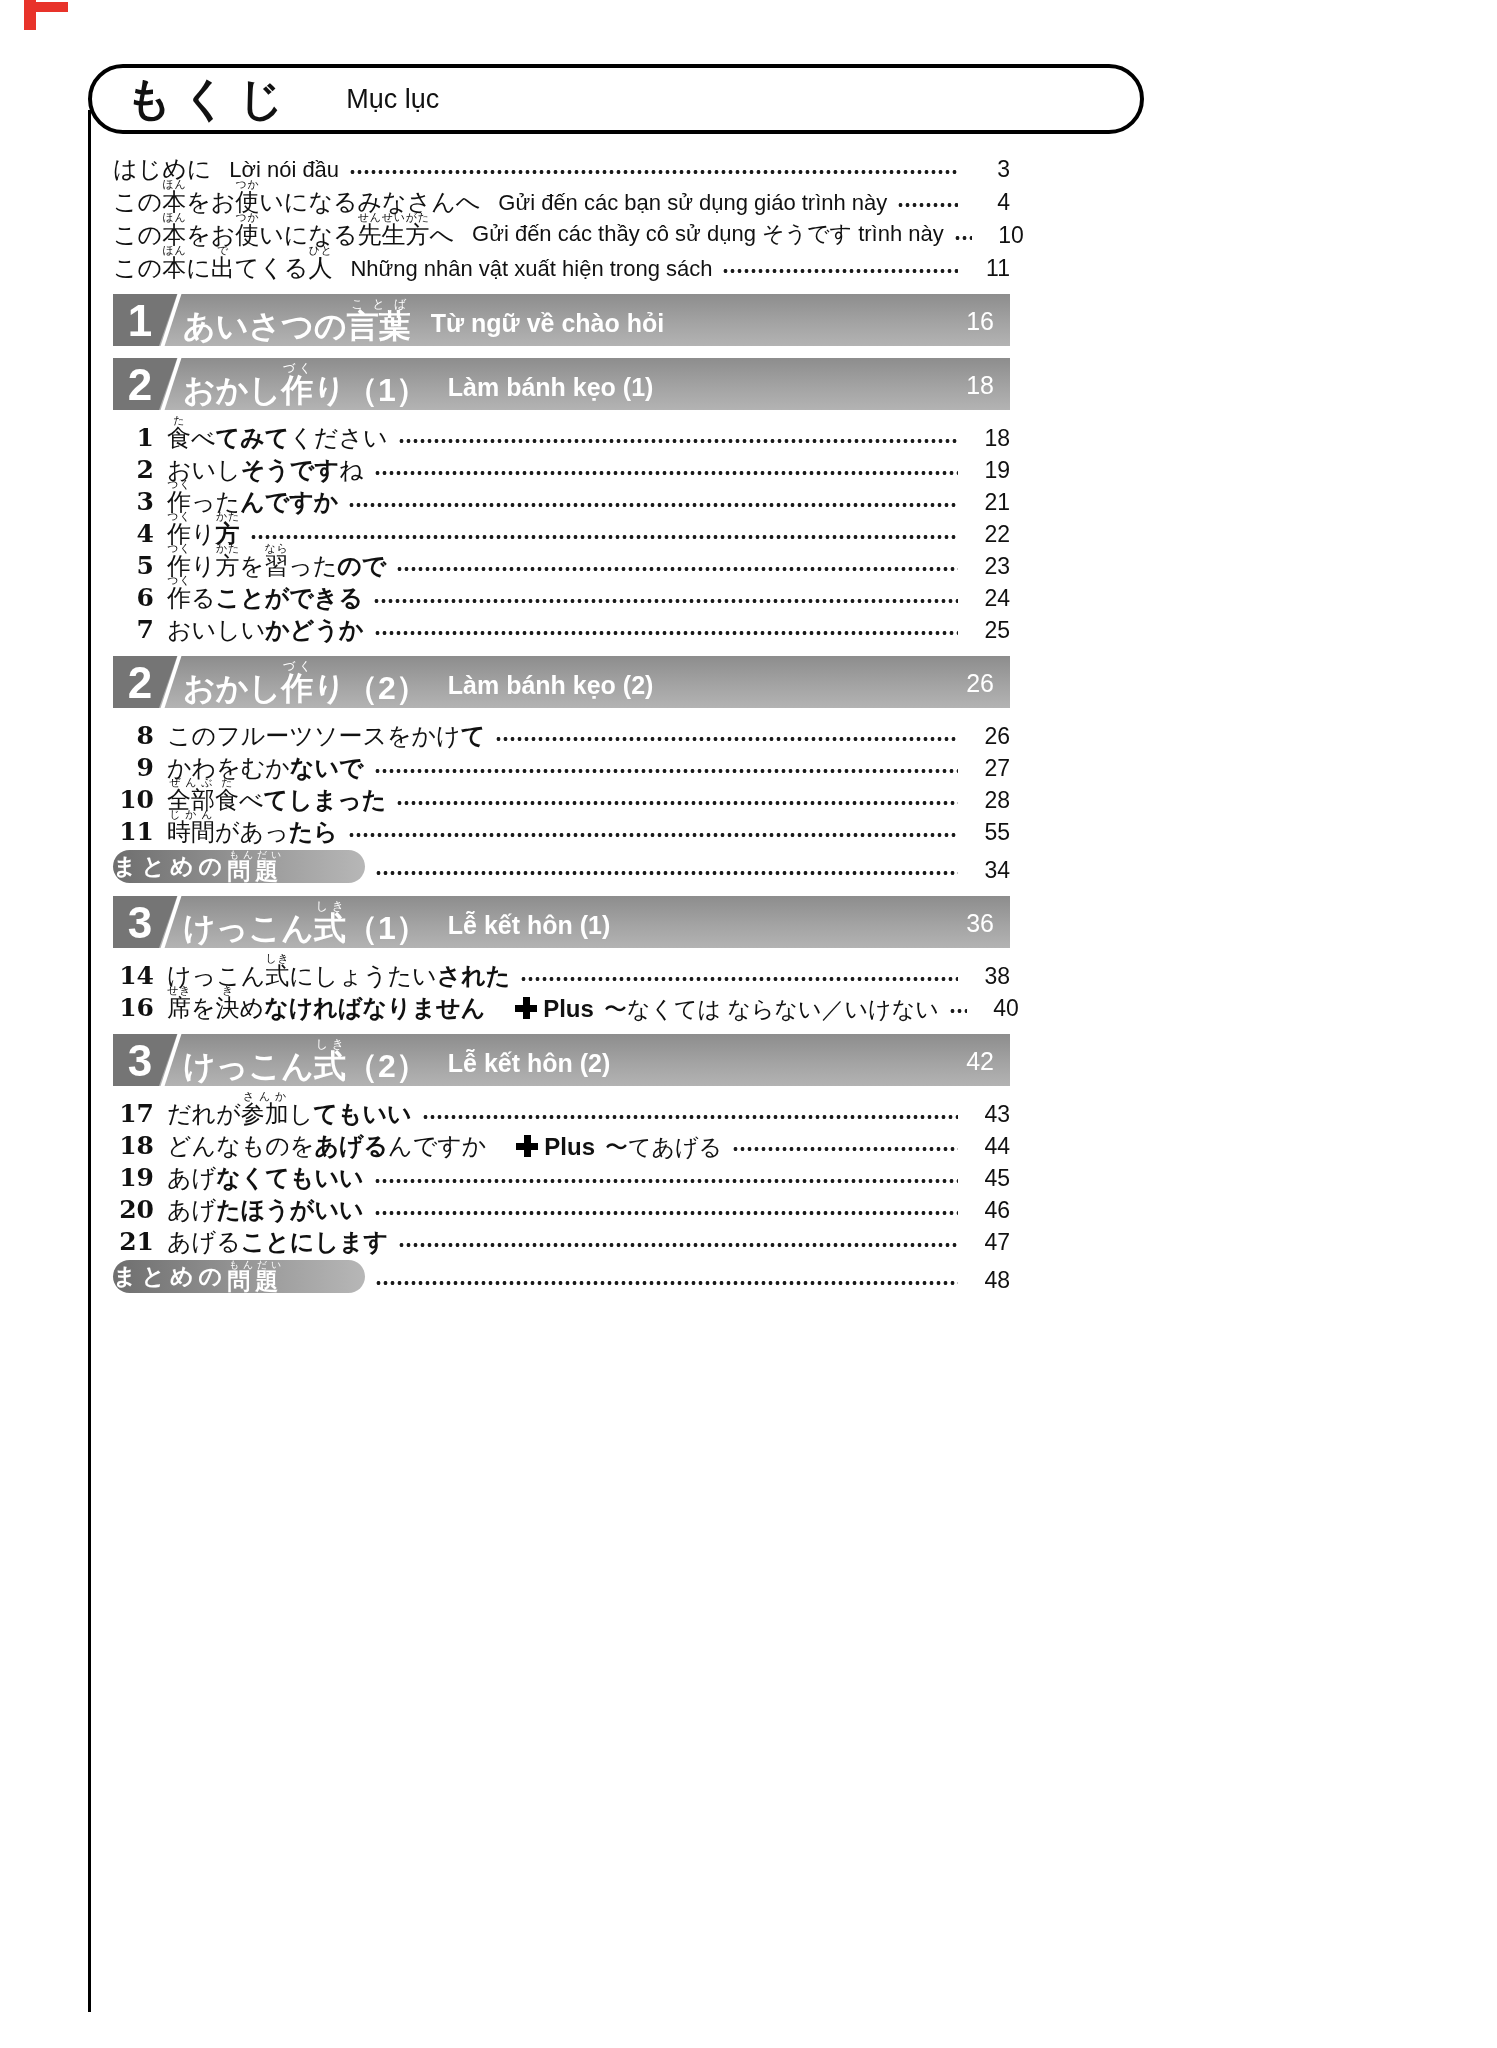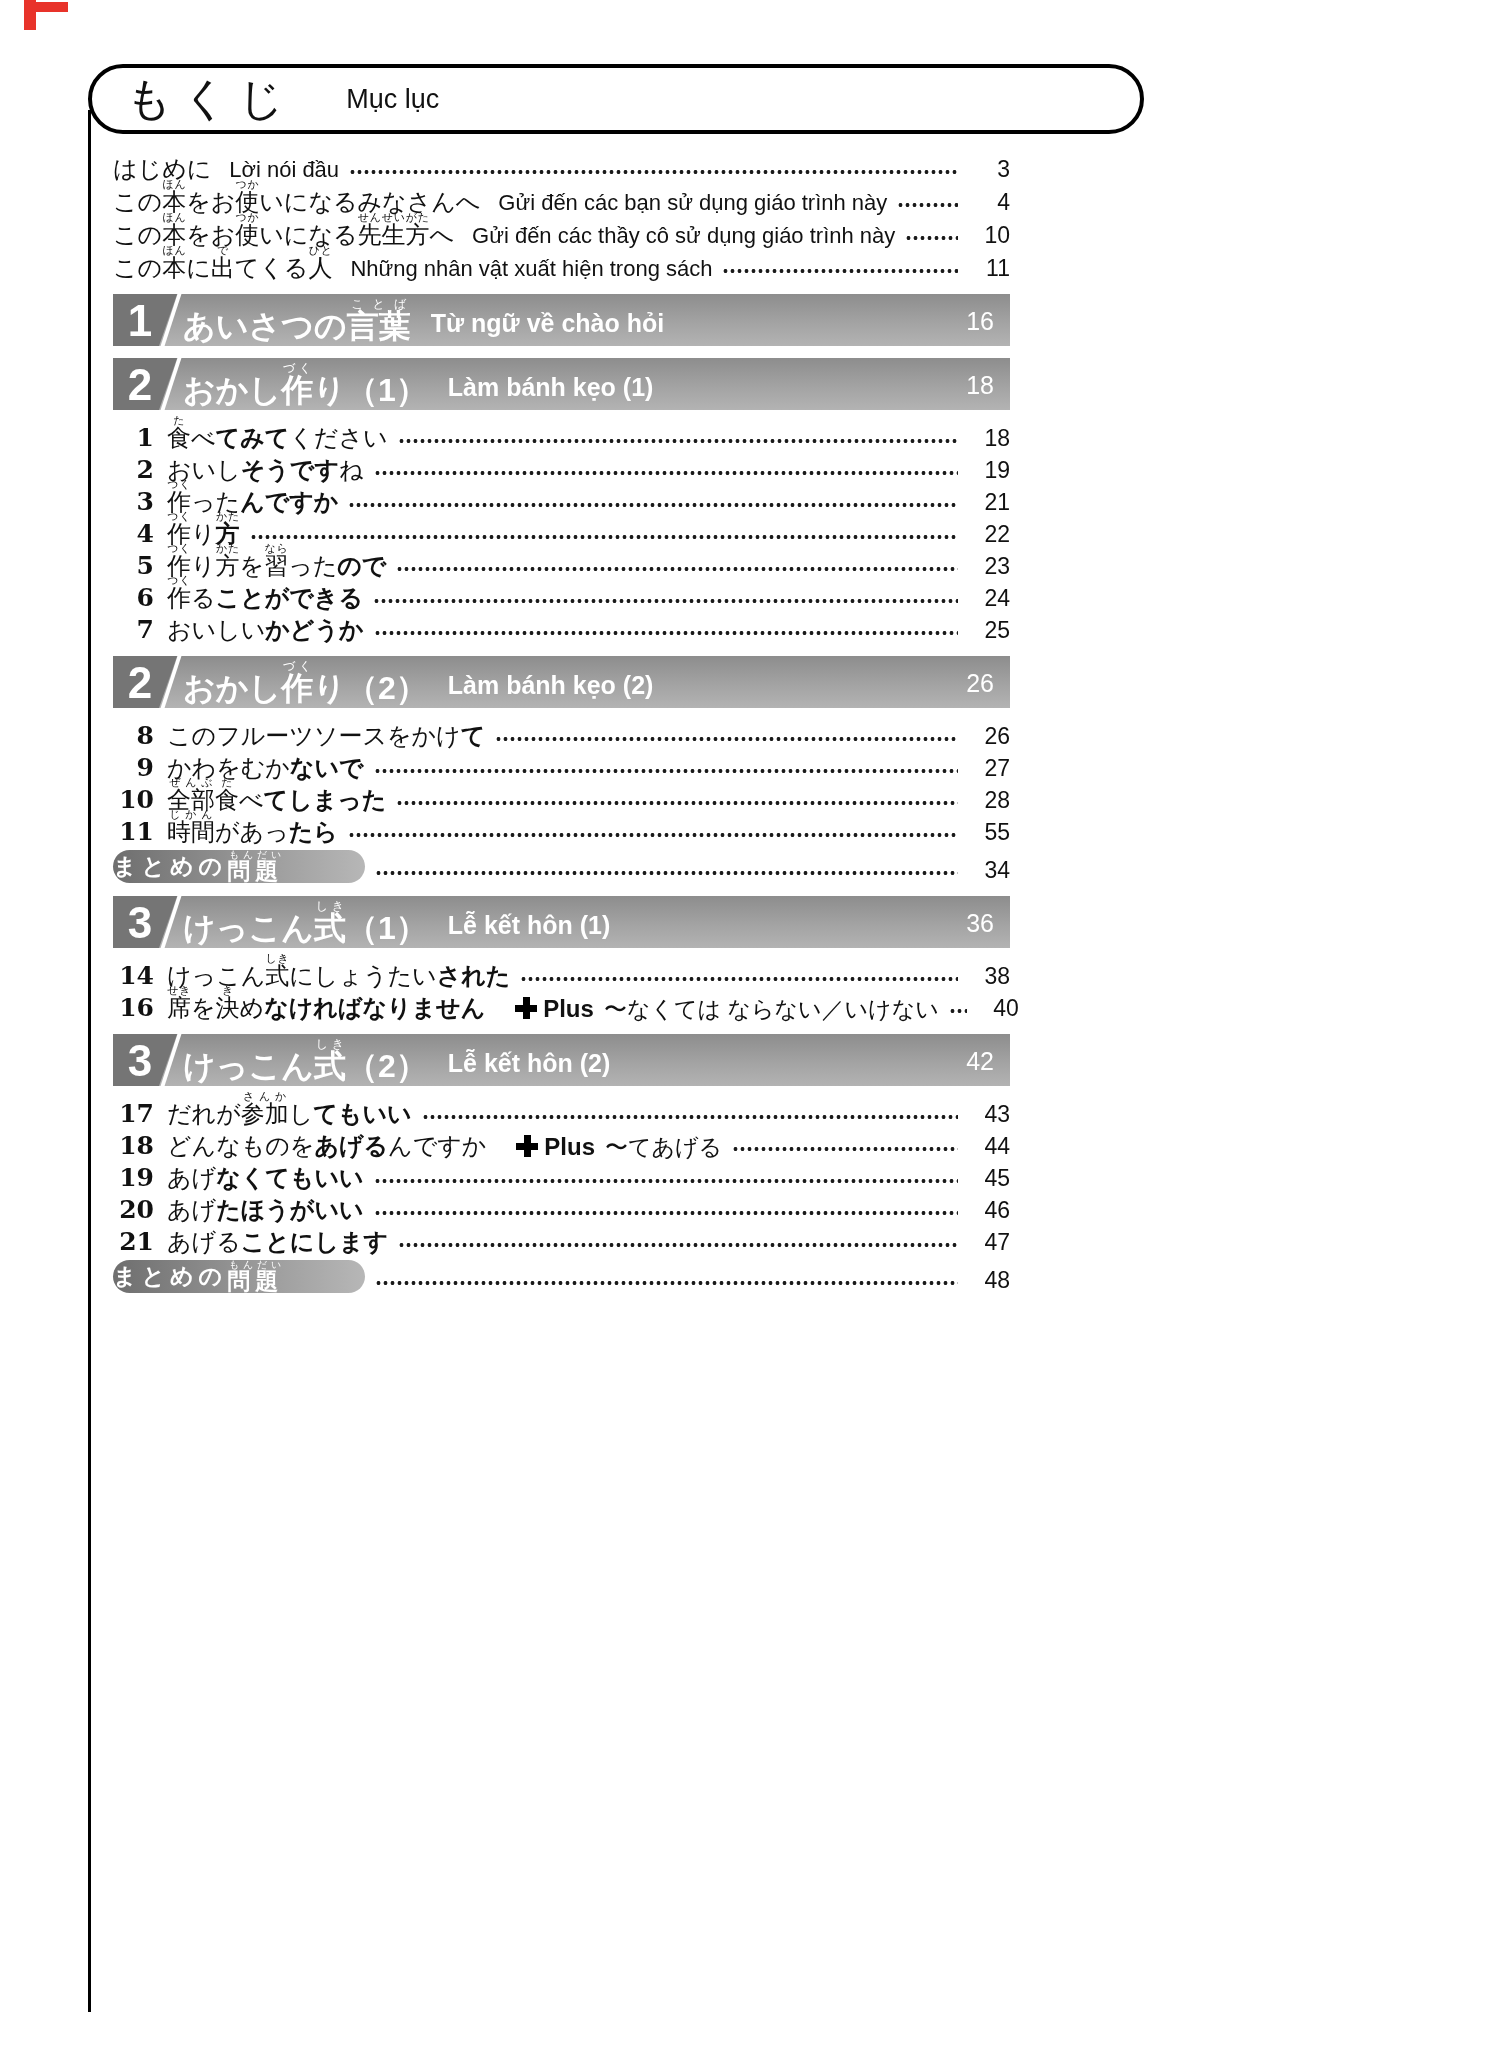--- a/index.html
+++ b/index.html
@@ -10,21 +10,21 @@
   
   .red-v{position:absolute;left:24px;top:0;width:12px;height:30px;background:#e8332a;}
   .red-h{position:absolute;left:24px;top:2px;width:44px;height:10px;background:#e8332a;}
   
   .spine{position:absolute;left:88px;top:110px;width:3px;height:1902px;background:#000;z-index:0;}
   
   .header-box{
     position:absolute;left:88px;top:64px;width:1056px;height:70px;background:#fff;
     border:4px solid #000;border-radius:38px;display:flex;align-items:center;z-index:1;box-sizing:border-box;
   }
-  .header-jp{font-size:45px;font-weight:normal;margin-left:34px;letter-spacing:10px;}
+  .header-jp{font-size:45px;font-weight:bold;margin-left:34px;letter-spacing:10px;}
   .header-vi{font-size:27px;margin-left:52px;}
   
   .main{position:absolute;left:113px;top:150px;width:897px;z-index:2;}
   
   .toc-row{display:flex;align-items:flex-end;height:33px;}
   .item-row{display:flex;align-items:flex-end;height:32px;}
   .jp{font-size:24px;white-space:nowrap;line-height:1.15;}
   .vi{font-size:22px;margin-left:18px;white-space:nowrap;}
   .leader{flex:1;min-width:18px;height:6px;margin:0 6px 8px 10px;
     background:radial-gradient(circle,#1a1a1a 1.7px,transparent 2.2px) repeat-x left center;
@@ -89,21 +89,21 @@
           <span class="pg">3</span>
         </div>
         <div class="toc-row">
           <span class="jp"><span>この</span><ruby><span>本</span><rt>ほん</rt></ruby><span>をお</span><ruby><span>使</span><rt>つか</rt></ruby><span>いになるみなさんへ</span></span>
           <span class="vi">Gửi đến các bạn sử dụng giáo trình này</span>
           <span class="leader"></span>
           <span class="pg">4</span>
         </div>
         <div class="toc-row">
           <span class="jp"><span>この</span><ruby><span>本</span><rt>ほん</rt></ruby><span>をお</span><ruby><span>使</span><rt>つか</rt></ruby><span>いになる</span><ruby><span>先生方</span><rt>せんせいがた</rt></ruby><span>へ</span></span>
-          <span class="vi">Gửi đến các thầy cô sử dụng giáo trình này</span>
+          <span class="vi">Gửi đến các thầy cô sử dụng そうです trình này</span>
           <span class="leader"></span>
           <span class="pg">10</span>
         </div>
         <div class="toc-row">
           <span class="jp"><span>この</span><ruby><span>本</span><rt>ほん</rt></ruby><span>に</span><ruby><span>出</span><rt>で</rt></ruby><span>てくる</span><ruby><span>人</span><rt>ひと</rt></ruby></span>
           <span class="vi">Những nhân vật xuất hiện trong sách</span>
           <span class="leader"></span>
           <span class="pg">11</span>
         </div>
       </div>

